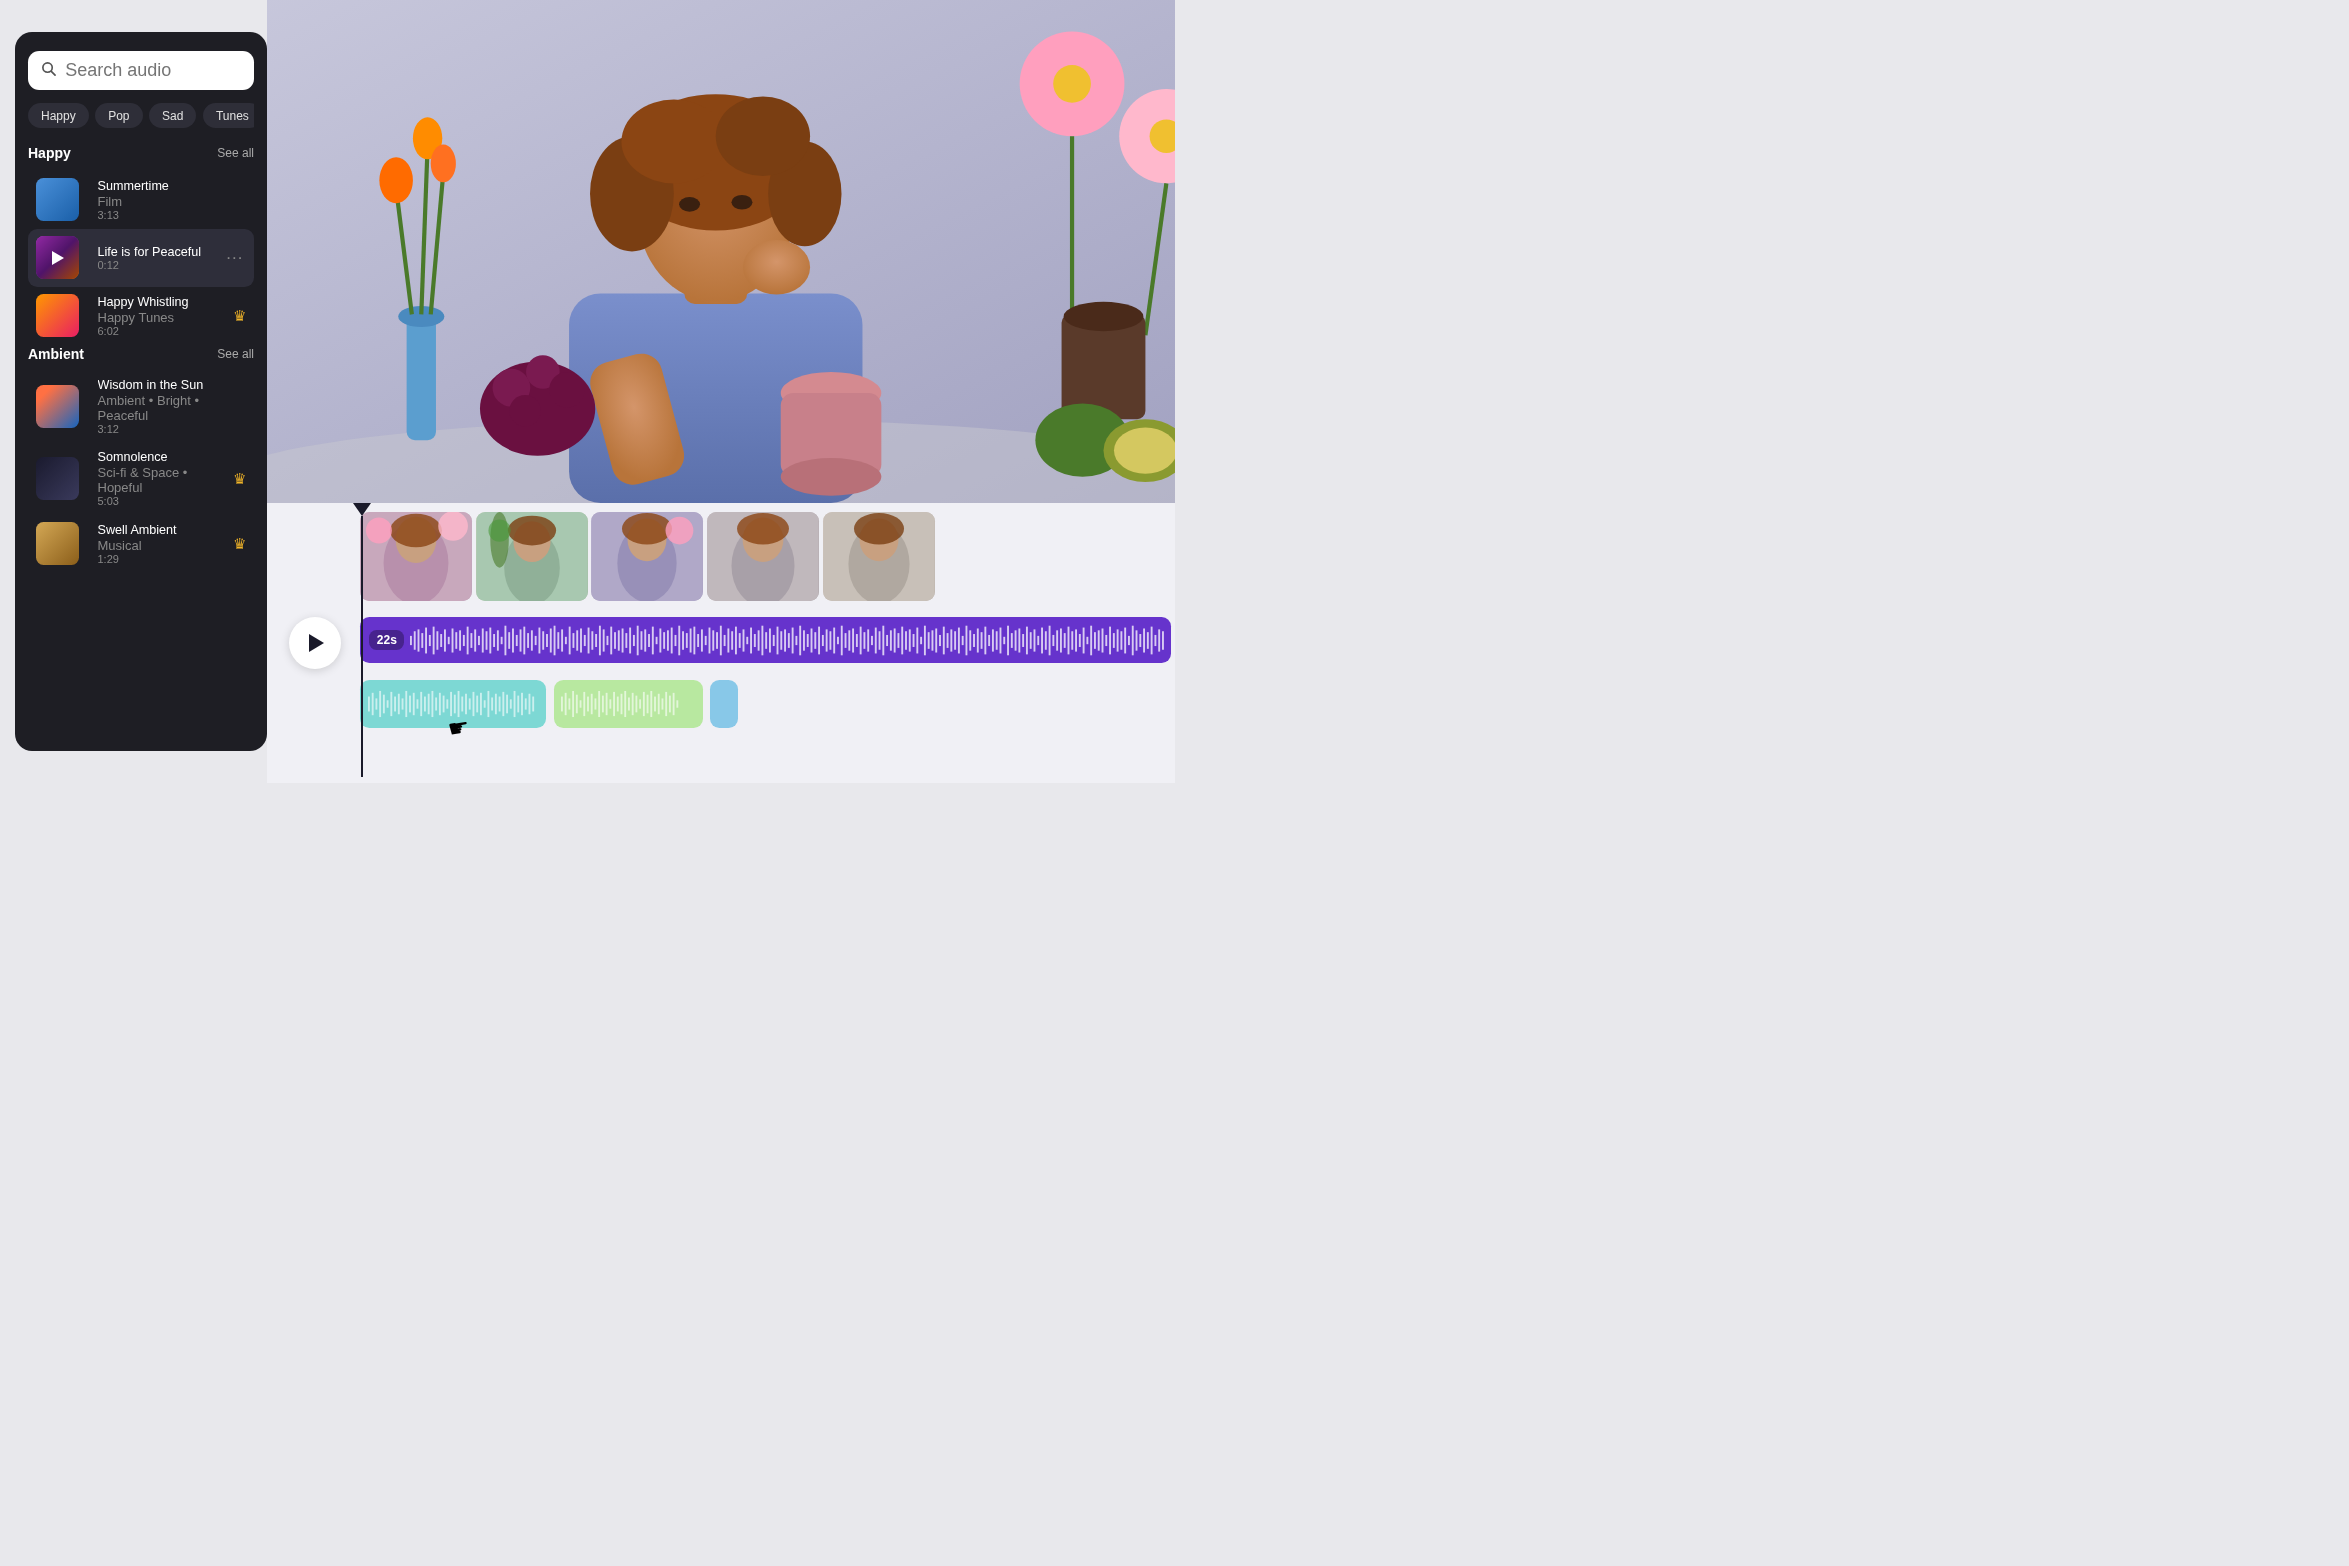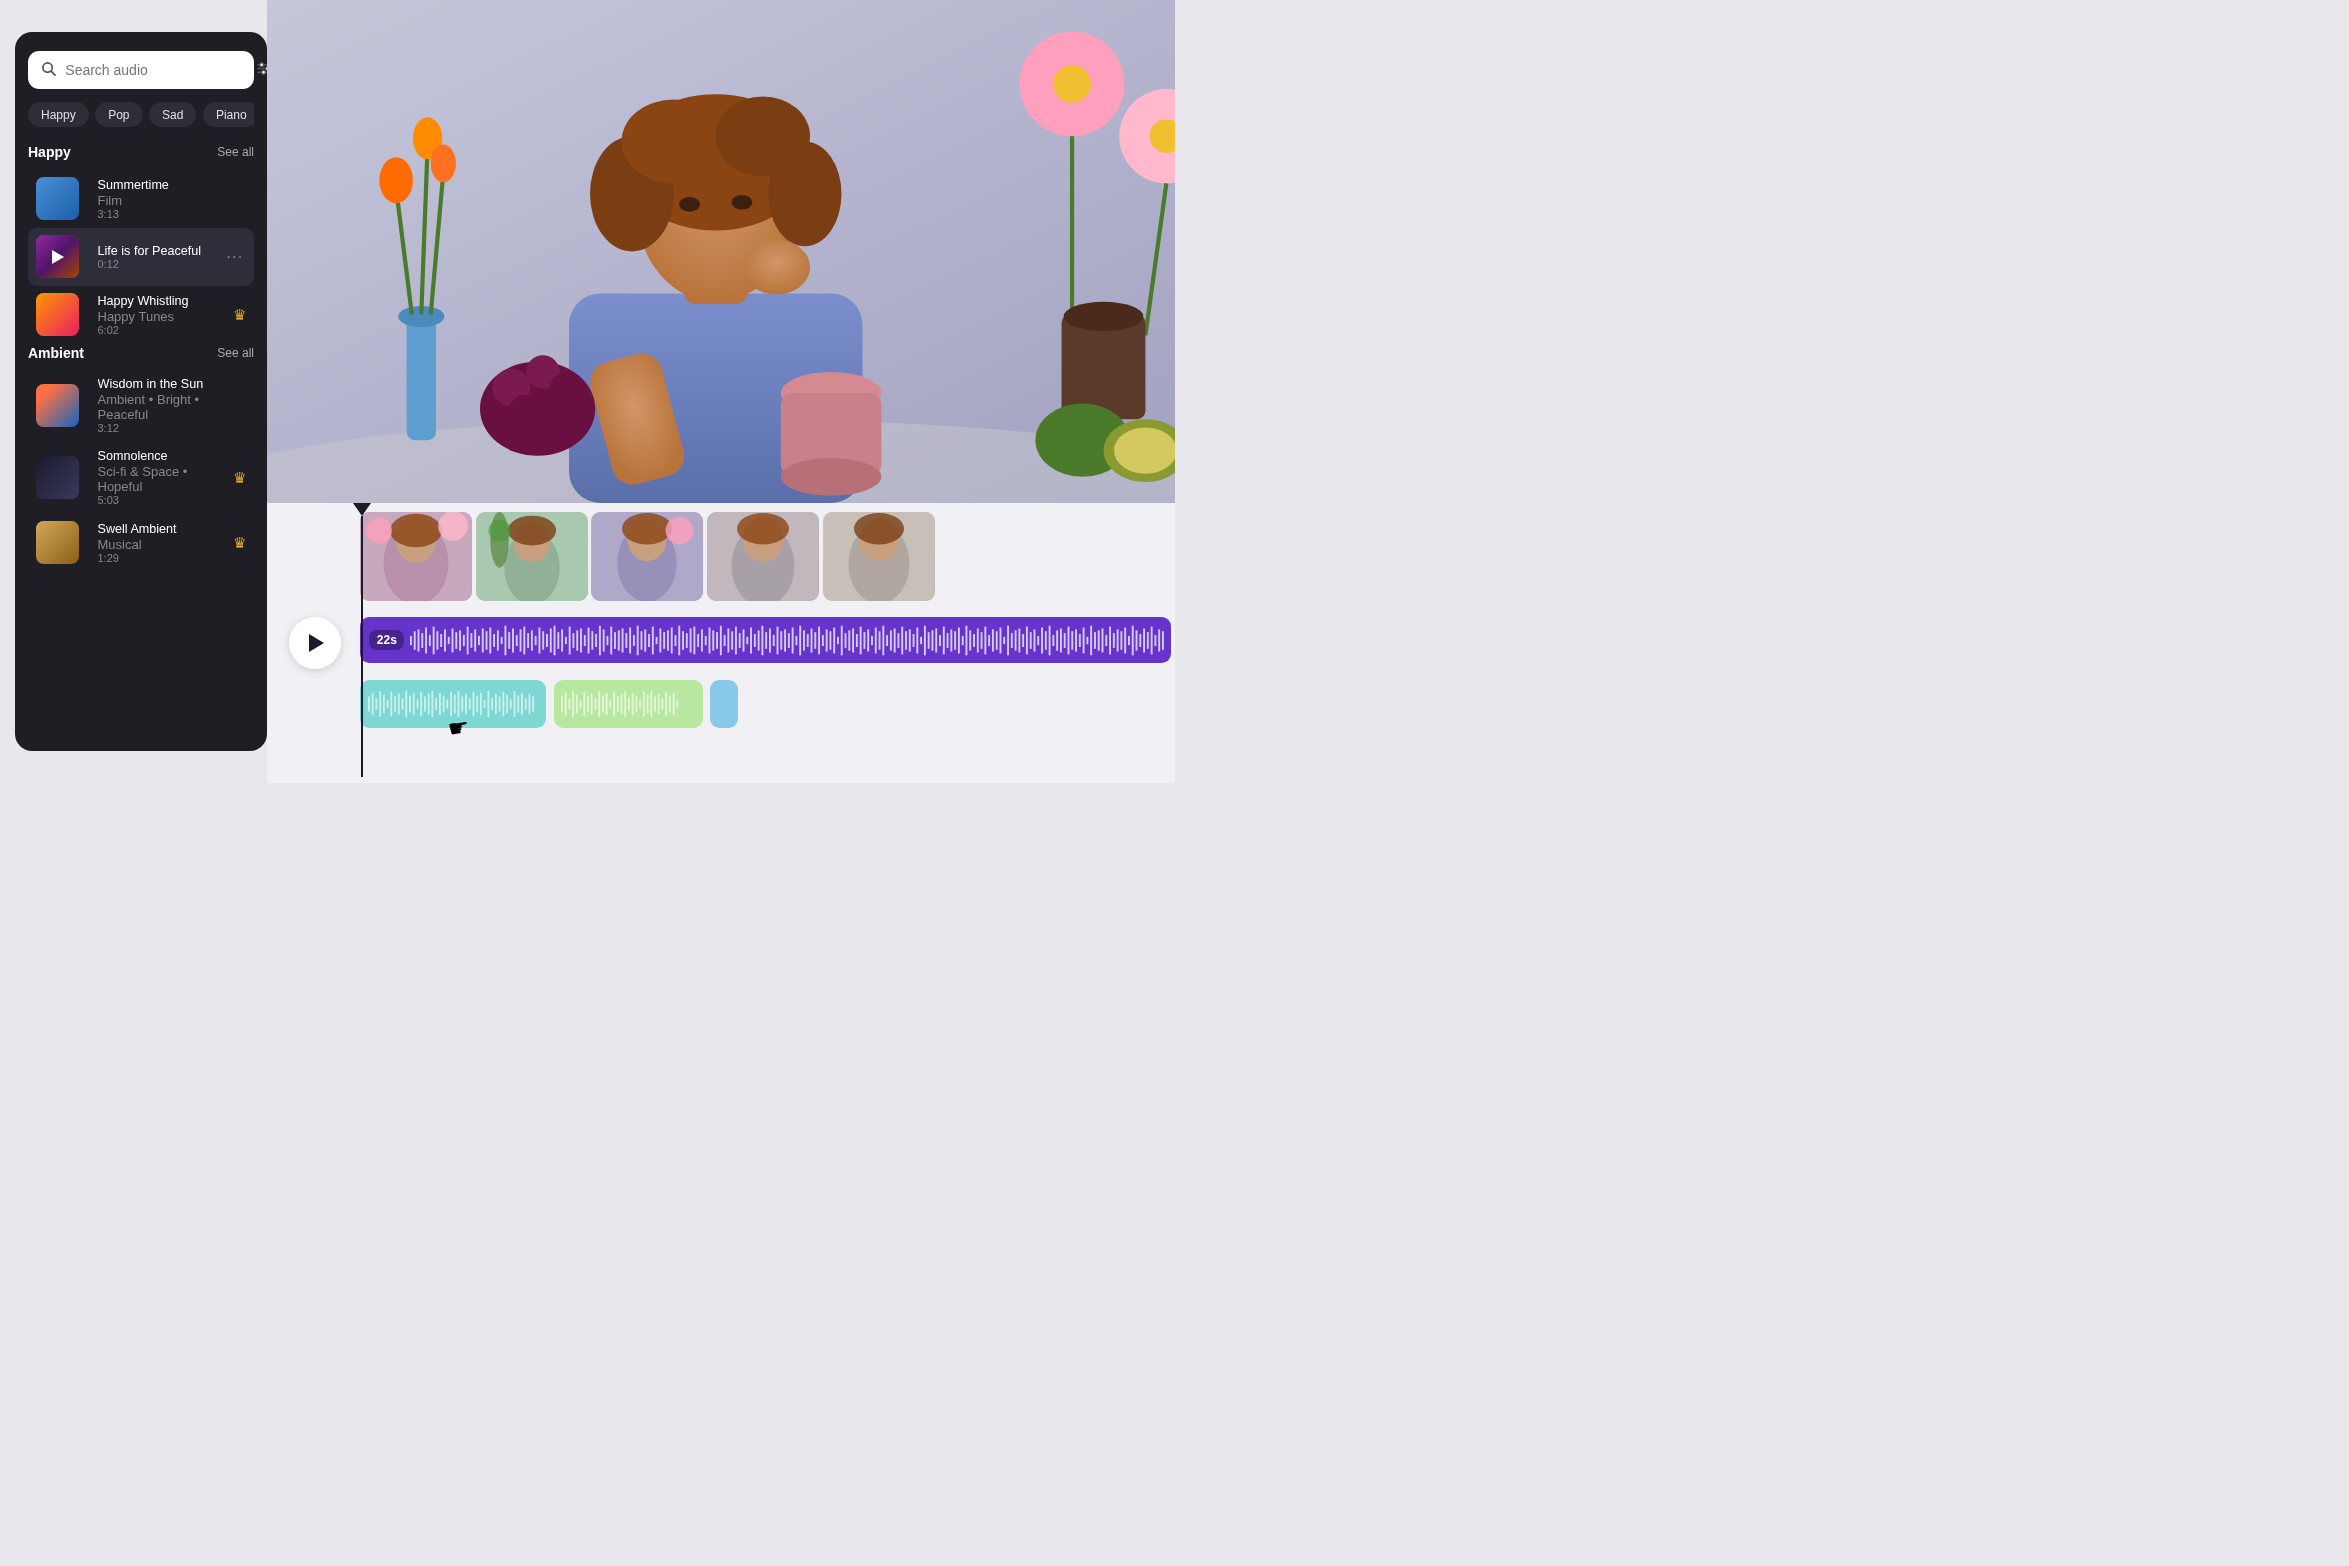--- a/index.html
+++ b/index.html
@@ -39,21 +39,21 @@
     }
     .search-icon-wrap {
       color: #666;
       font-size: 15px;
       flex-shrink: 0;
     }
     .search-input {
       flex: 1;
       border: none;
       outline: none;
-      font-size: 14px;
+      font-size: 18px;
       color: #0c4a6e;
       background: transparent;
     }
     .filter-icon {
       color: #555;
       font-size: 14px;
       flex-shrink: 0;
     }
 
     
@@ -375,21 +375,21 @@
         <circle cx="12" cy="9" r="2" fill="#fff" stroke="#555" stroke-width="1.4"></circle>
         <circle cx="8" cy="13" r="2" fill="#fff" stroke="#555" stroke-width="1.4"></circle>
       </svg>
     </span>
   </div>
 
   <div class="tags-row">
     <div class="tag">Happy</div>
     <div class="tag">Pop</div>
     <div class="tag">Sad</div>
-    <div class="tag">Piano</div>
+    <div class="tag">Tunes</div>
 
   </div>
 
   <div class="section-header">
     <span class="section-title">Happy</span>
     <span class="see-all">See all</span>
   </div>
 
   <div class="track-item">
     <div class="track-thumb thumb-summertime">

